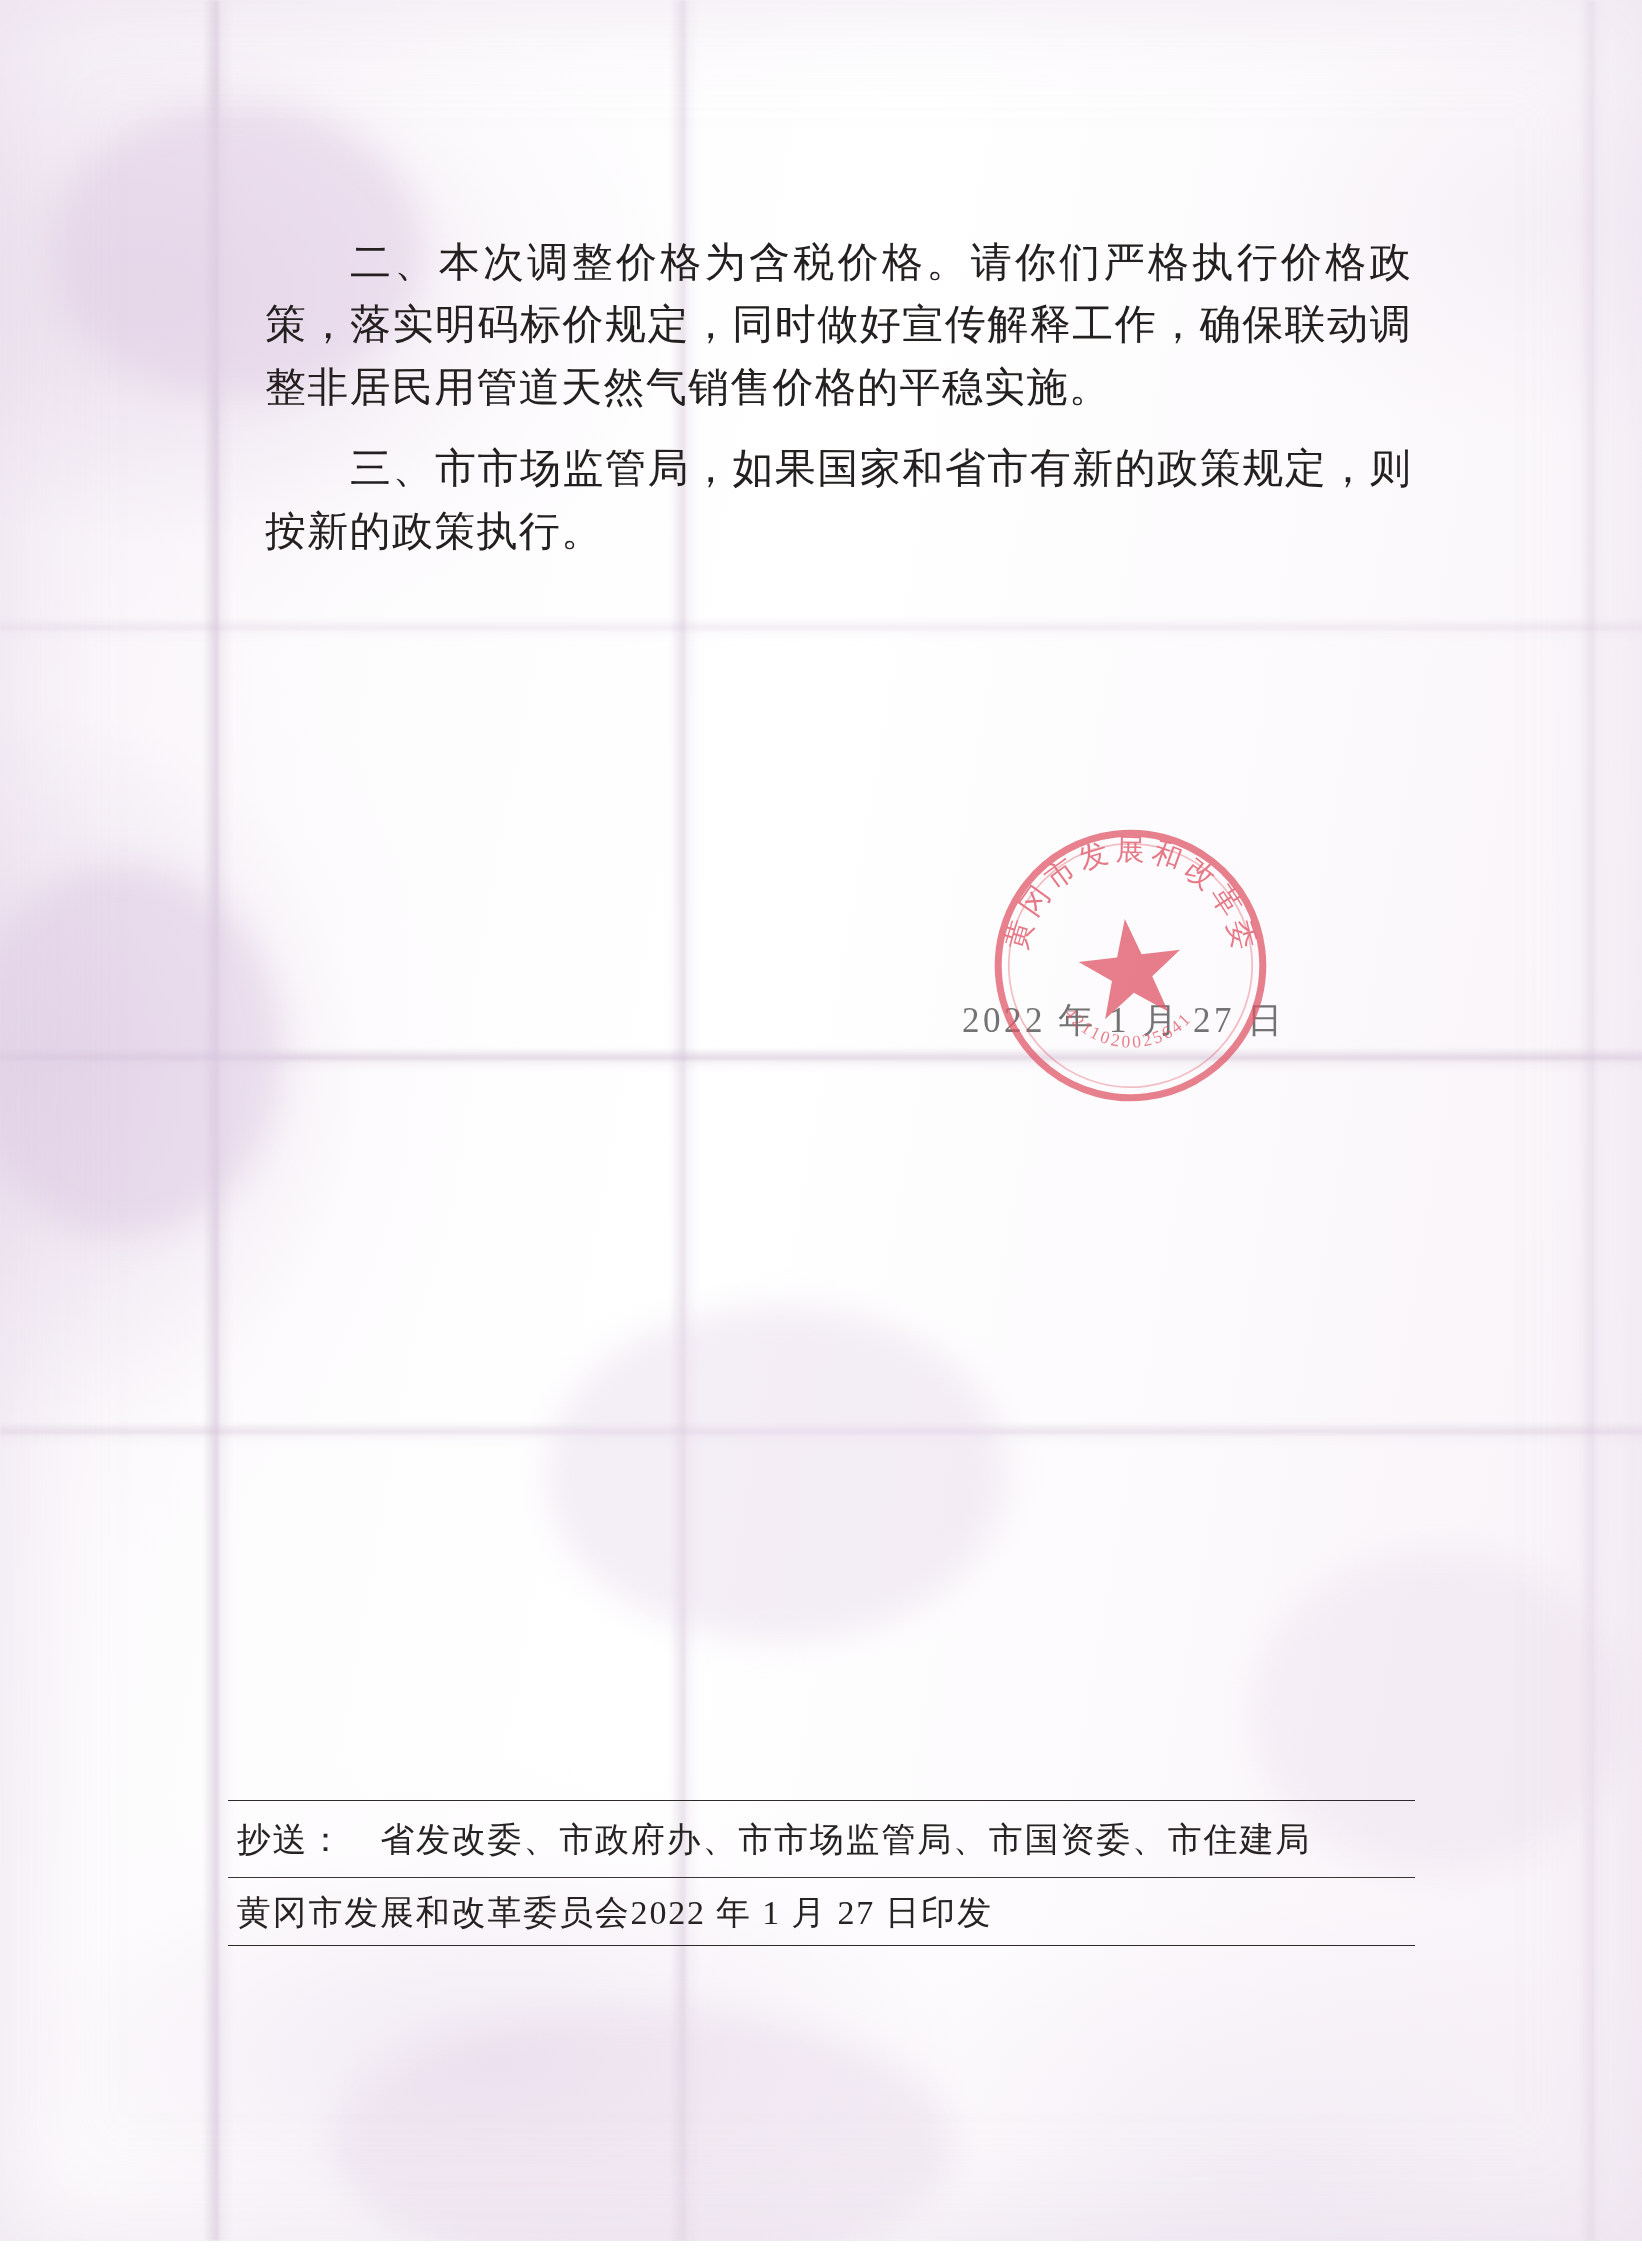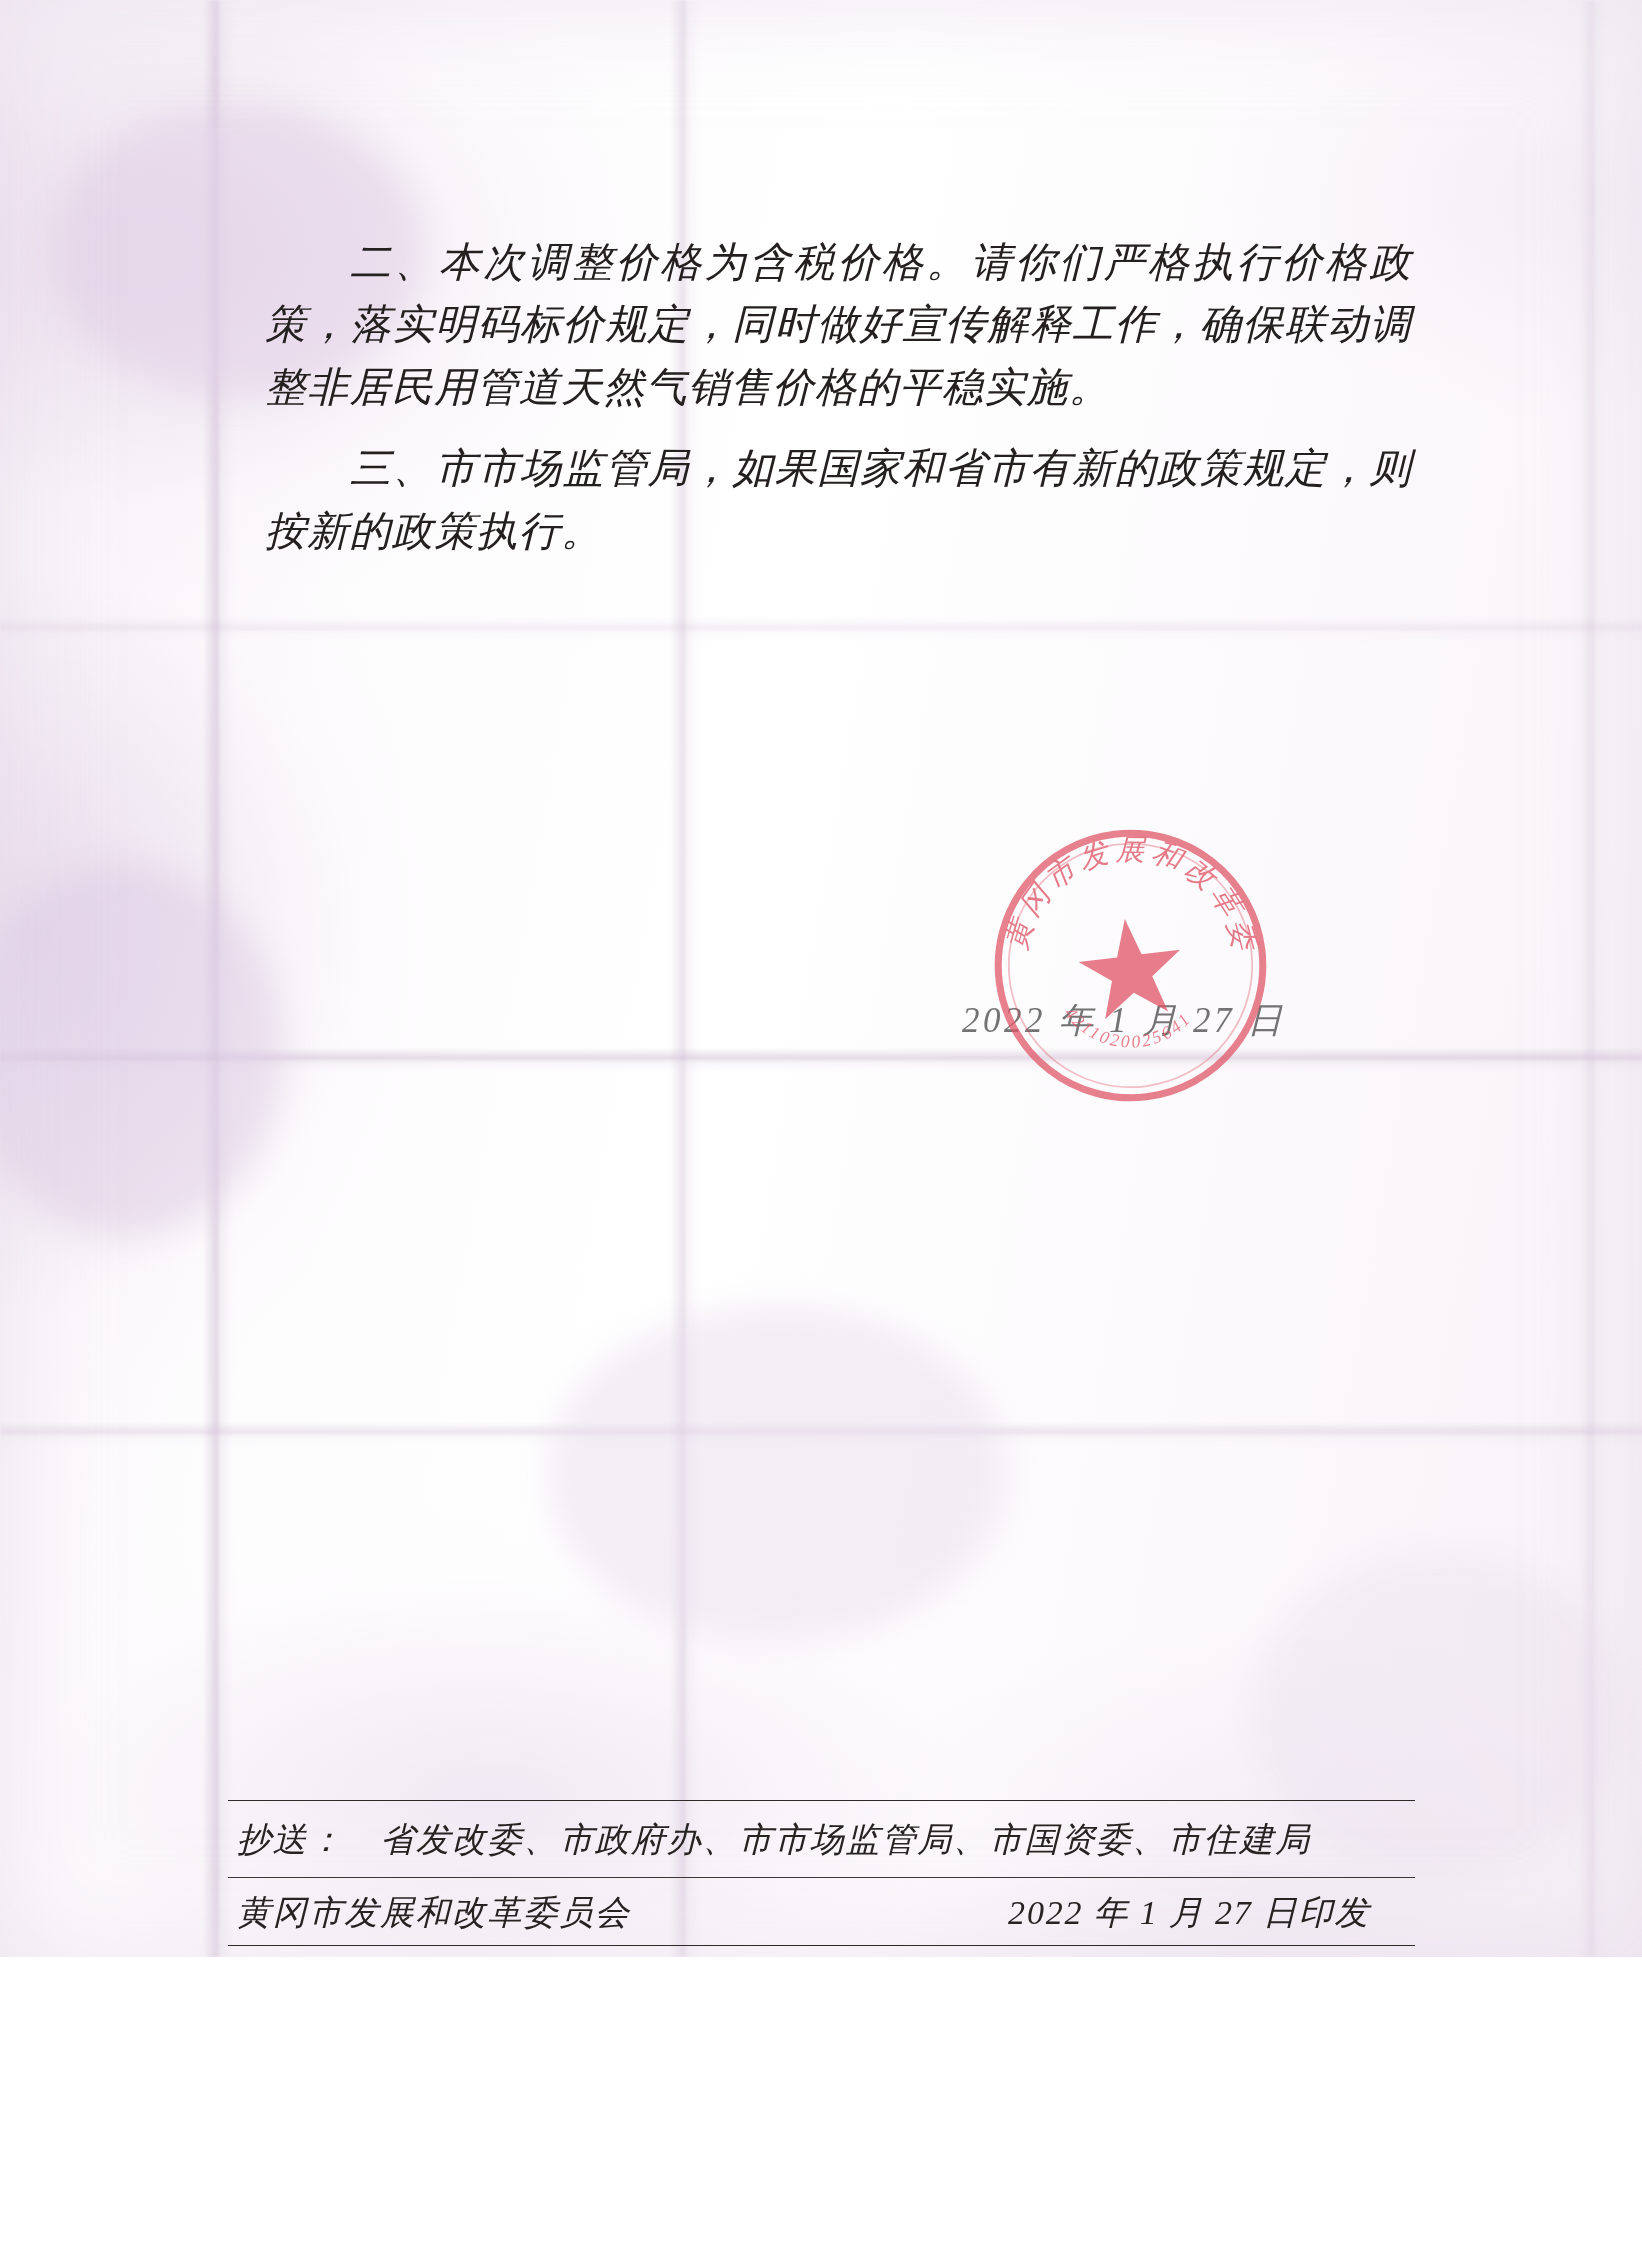--- a/index.html
+++ b/index.html
@@ -6,24 +6,23 @@
     margin: 0;
     padding: 0;
     background: #ffffff;
   }
   body {
     font-family: "Liberation Serif", serif;
   }
   .page {
     position: relative;
     width: 1643px;
-    height: 1957px;
+    height: 2241px;
     overflow: hidden;
     background: #fdfbfb;
-    font-style: italic;
   }
   
   .paper-base {
     position: absolute;
     inset: 0;
     background:
       radial-gradient(ellipse 688px 459px at 9% 13%, rgba(233,221,236,0.95) 0%, rgba(247,242,248,0.35) 55%, rgba(255,255,255,0) 78%),
       radial-gradient(ellipse 547px 618px at 2% 48%, rgba(230,216,234,0.85) 0%, rgba(250,246,250,0.3) 60%, rgba(255,255,255,0) 80%),
       radial-gradient(ellipse 794px 371px at 30% 92%, rgba(237,227,240,0.8) 0%, rgba(252,249,252,0.25) 60%, rgba(255,255,255,0) 82%),
       radial-gradient(ellipse 618px 353px at 78% 97%, rgba(238,229,241,0.6) 0%, rgba(255,255,255,0) 78%),
@@ -113,21 +112,20 @@
   .rule {
     height: 0;
     border-top: 1.8px solid #2d2a29;
   }
   .rule.thin {
     border-top: 1.3px solid #3a3735;
   }
   .footer-row {
     display: flex;
     align-items: center;
-    justify-content: space-between;
     padding: 14px 8.8px 12.4px 8.8px;
     font-family: "Liberation Serif", serif;
     font-size: 34px;
     letter-spacing: 1.8px;
     color: #262322;
     white-space: nowrap;
   }
   .footer-row.cc {
     padding: 16px 8.8px 14px 8.8px;
     justify-content: flex-start;

